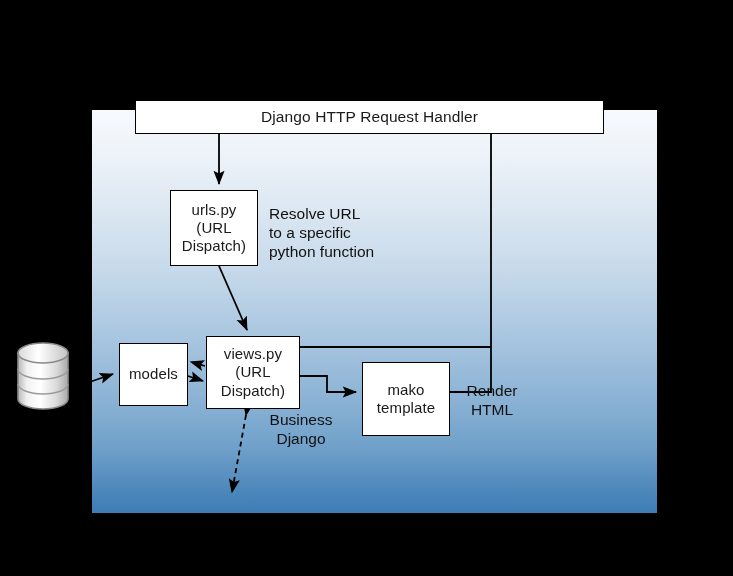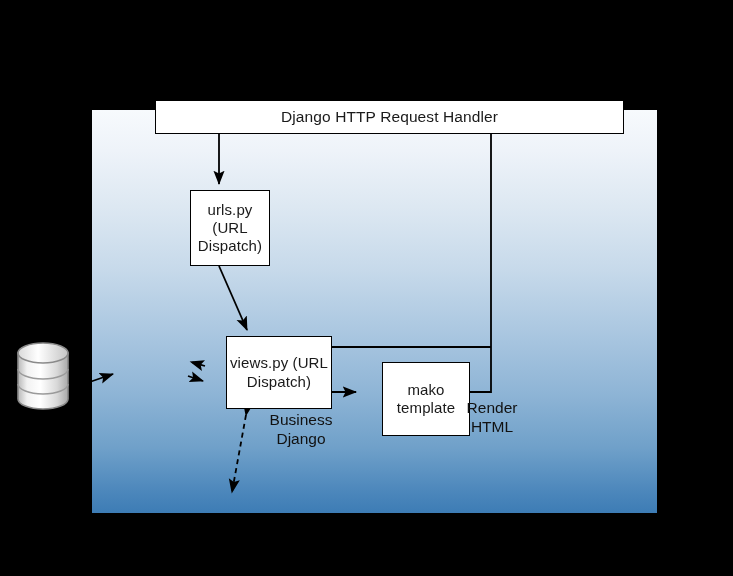--- a/index.html
+++ b/index.html
@@ -46,48 +46,47 @@
     border: 1.6px solid #000000;
     box-sizing: border-box;
     display: flex;
     align-items: center;
     justify-content: center;
     text-align: center;
     color: #1a1a1a;
     font-size: 15px;
     line-height: 1.22;
     letter-spacing: 0.1px;
-    margin-left: 20px;
   }
   .node .lines { width: 100%; padding: 0 3px; box-sizing: border-box; }
 
   #header-box {
     left: 135px; top: 100px; width: 469px; height: 34px;
     font-size: 15.5px;
   }
-  #urls-box   { left: 170px; top: 190px; width: 80px; height: 76px; }
-  #views-box  { left: 206px; top: 336px; width: 106px; height: 73px; }
+  #urls-box   { left: 170px; top: 190px; width: 88px; height: 76px; }
+  #views-box  { left: 206px; top: 336px; width: 94px; height: 73px; }
   #models-box { left: 119px; top: 343px; width: 69px; height: 63px; }
   #mako-box   { left: 362px; top: 362px; width: 88px; height: 74px; text-align: center; }
   #external-box {
     left: 140px; top: 495px; width: 469px; height: 37px;
     font-size: 15.5px;
   }
 
   
   .annot {
     position: absolute;
     color: #111111;
     font-size: 15.5px;
     line-height: 1.22;
     white-space: pre-line;
   }
   #annot-resolve { left: 269px; top: 205px; text-align: left; }
   #annot-business { left: 262px; top: 411px; text-align: center; width: 78px; }
-  #annot-render  { left: 461px; top: 399px; text-align: center; width: 62px; }
+  #annot-render  { left: 461px; top: 382px; text-align: center; width: 62px; }
 
   
   .overlay {
     position: absolute;
     left: 0; top: 0;
     width: 733px; height: 576px;
     pointer-events: none;
   }
   .db-icon { position: absolute; left: 14px; top: 341px; width: 58px; height: 70px; }
 </style>
@@ -175,27 +174,33 @@
 (URL
 Dispatch)</span>
   </div>
 
   <div class="node" id="views-box">
     <span class="lines">views.py
 (URL
 Dispatch)</span>
   </div>
 
+  <div class="node" id="models-box">
+    <span class="lines">models</span>
+  </div>
 
   <div class="node" id="mako-box">
     <span class="lines">mako
 template</span>
   </div>
 
 
+  <div class="annot" id="annot-resolve">Resolve URL
+to a specific
+python function</div>
 
   <div class="annot" id="annot-business">Business
 Django</div>
 
   <div class="annot" id="annot-render">Render
 HTML</div>
 
 </div>
 
 </body></html>

